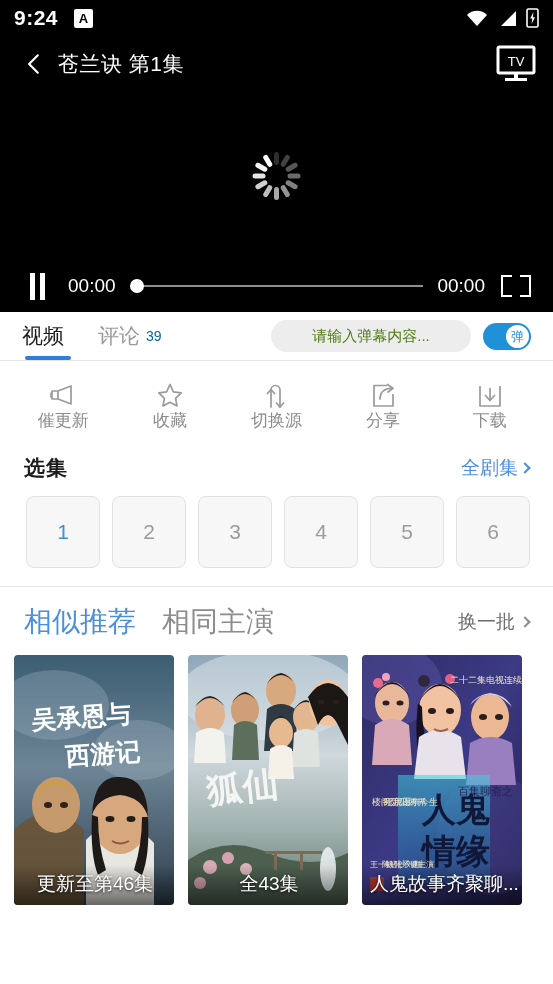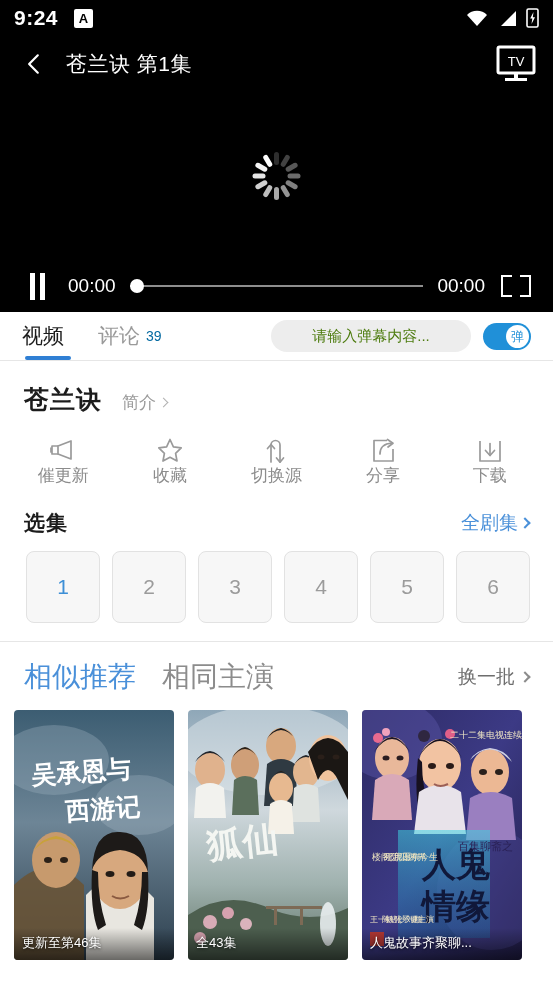--- a/index.html
+++ b/index.html
@@ -27,21 +27,21 @@
   .ic-wifi { width:22px; height:17px; }
   .ic-signal { width:20px; height:17px; }
   .ic-batt { width:13px; height:20px; }
 
   
   .titlebar {
     height:56px; background:#000; color:#fff;
     display:flex; align-items:center; padding:0 14px; position:relative;
   }
   .back-btn { width:40px; height:40px; display:flex; align-items:center; justify-content:center; }
-  .title-text { font-size:21px; margin-left:12px; letter-spacing:.5px; }
+  .title-text { font-size:21px; margin-left:4px; letter-spacing:.5px; }
   .cast-btn { margin-left:auto; width:46px; height:40px; display:flex; align-items:center; justify-content:center; }
 
   
   .video-stage {
     height:168px; background:#000; position:relative;
     display:flex; align-items:center; justify-content:center;
   }
   .spinner { width:48px; height:48px; position:relative; }
   .spinner i {
     position:absolute; left:50%; top:0; width:5px; height:13px;
@@ -125,21 +125,21 @@
   .rec-tab { font-size:28px; color:#8c8c8c; margin-right:26px; }
   .rec-tab.active { color:#4a90d9; }
   .rec-more { margin-left:auto; font-size:19px; color:#6e6e6e; display:flex; align-items:center; gap:6px; }
   .chev-gray { width:8px; height:8px; border-top:2px solid #8c8c8c; border-right:2px solid #8c8c8c; transform:rotate(45deg); }
 
   .cards { display:flex; gap:14px; padding:0 14px; }
   .card { width:160px; flex:none; position:relative; border-radius:4px; overflow:hidden; height:250px; }
   .poster { position:absolute; inset:0; }
   .card-cap {
     position:absolute; left:0; right:0; bottom:0; padding:6px 6px 8px 8px;
-    color:#fff; font-size:13px; text-align:left;
+    color:#fff; font-size:19px; text-align:center;
     text-shadow:0 1px 3px rgba(0,0,0,.85);
     background:linear-gradient(to top, rgba(0,0,0,.55), rgba(0,0,0,0));
     white-space:nowrap; overflow:hidden;
   }
 </style>
 </head>
 <body>
 
 <div class="phone">
 
@@ -227,27 +227,20 @@
       <span>评论</span><span class="cnt">39</span>
     </span>
     <span class="danmaku-input">请输入弹幕内容...</span>
     <span class="danmaku-toggle">
       <span class="knob">弹</span>
     </span>
     <span class="tab-underline"></span>
   </div>
   <div class="hr"></div>
 
-  <div class="show-head">
-    <span class="show-title">苍兰诀</span>
-    <span class="show-desc">
-      <span>简介</span>
-      <i class="chev-sm"></i>
-    </span>
-  </div>
 
   <div class="action-row">
     <div class="action">
       <span class="ico">
         <svg viewBox="0 0 32 26" width="32" height="26">
           <path d="M11 8 L24 3 L24 21 L11 16 Z" fill="none" stroke="#9a9a9a" stroke-width="1.7" stroke-linejoin="round"></path>
           <path d="M11 8 L5 8 L5 16 L11 16" fill="none" stroke="#9a9a9a" stroke-width="1.7" stroke-linejoin="round"></path>
           <path d="M4 10 L4 14" stroke="#9a9a9a" stroke-width="1.7" stroke-linecap="round"></path>
         </svg>
       </span>

